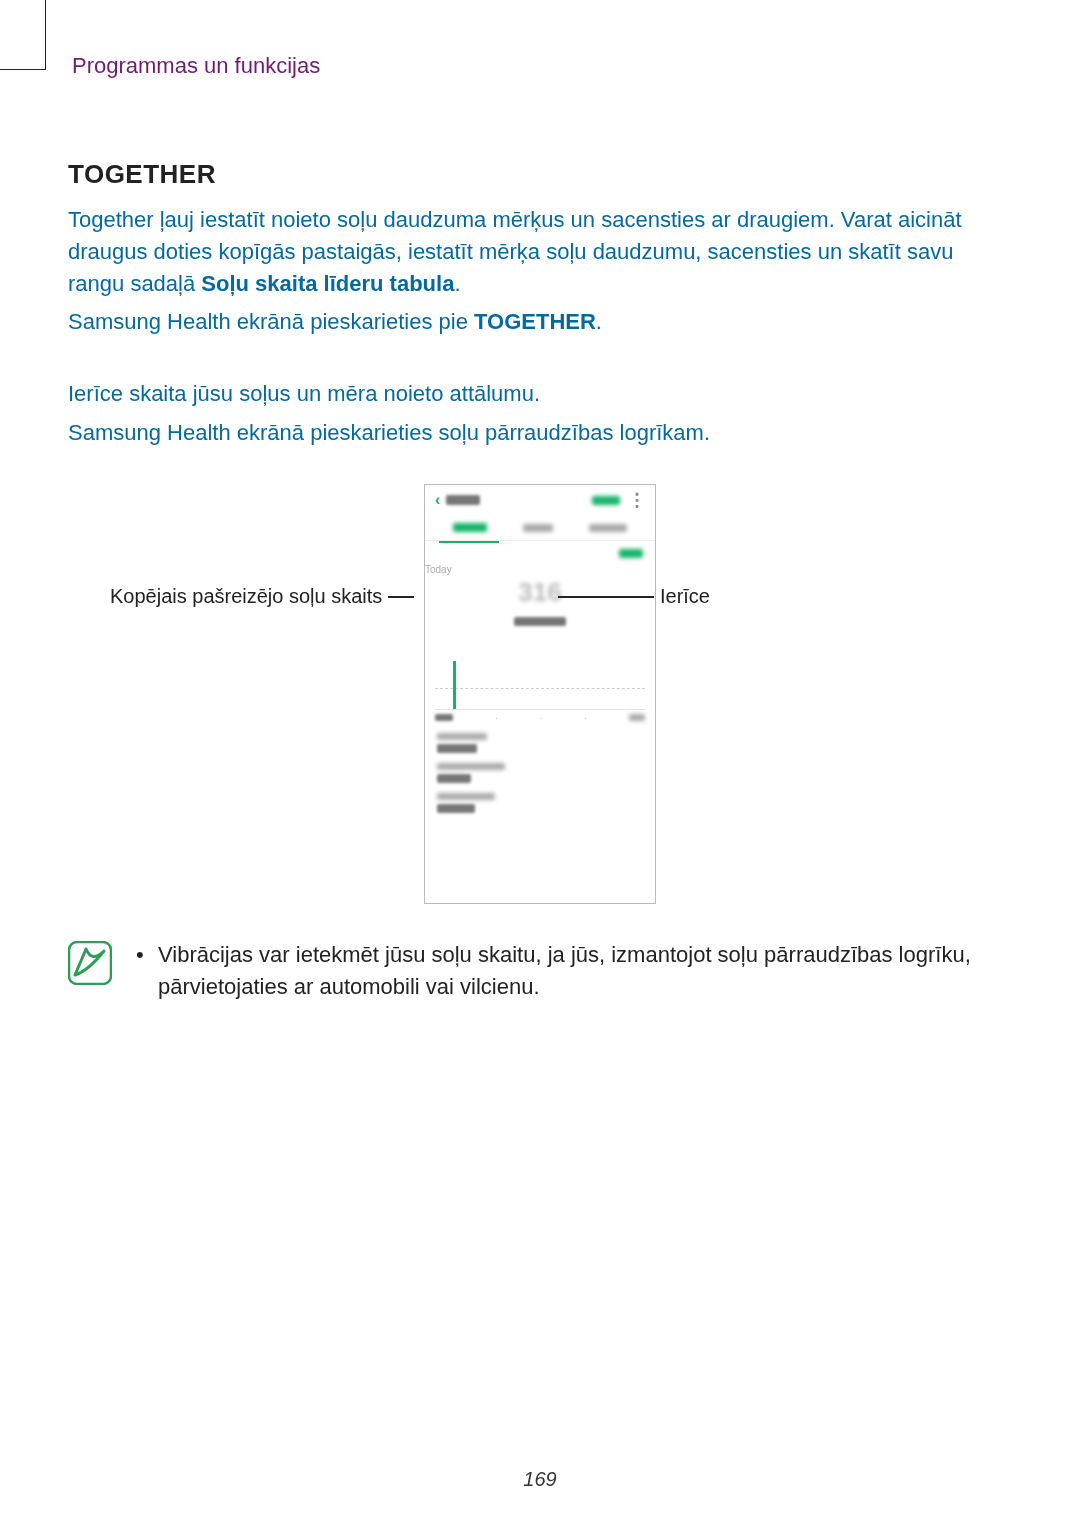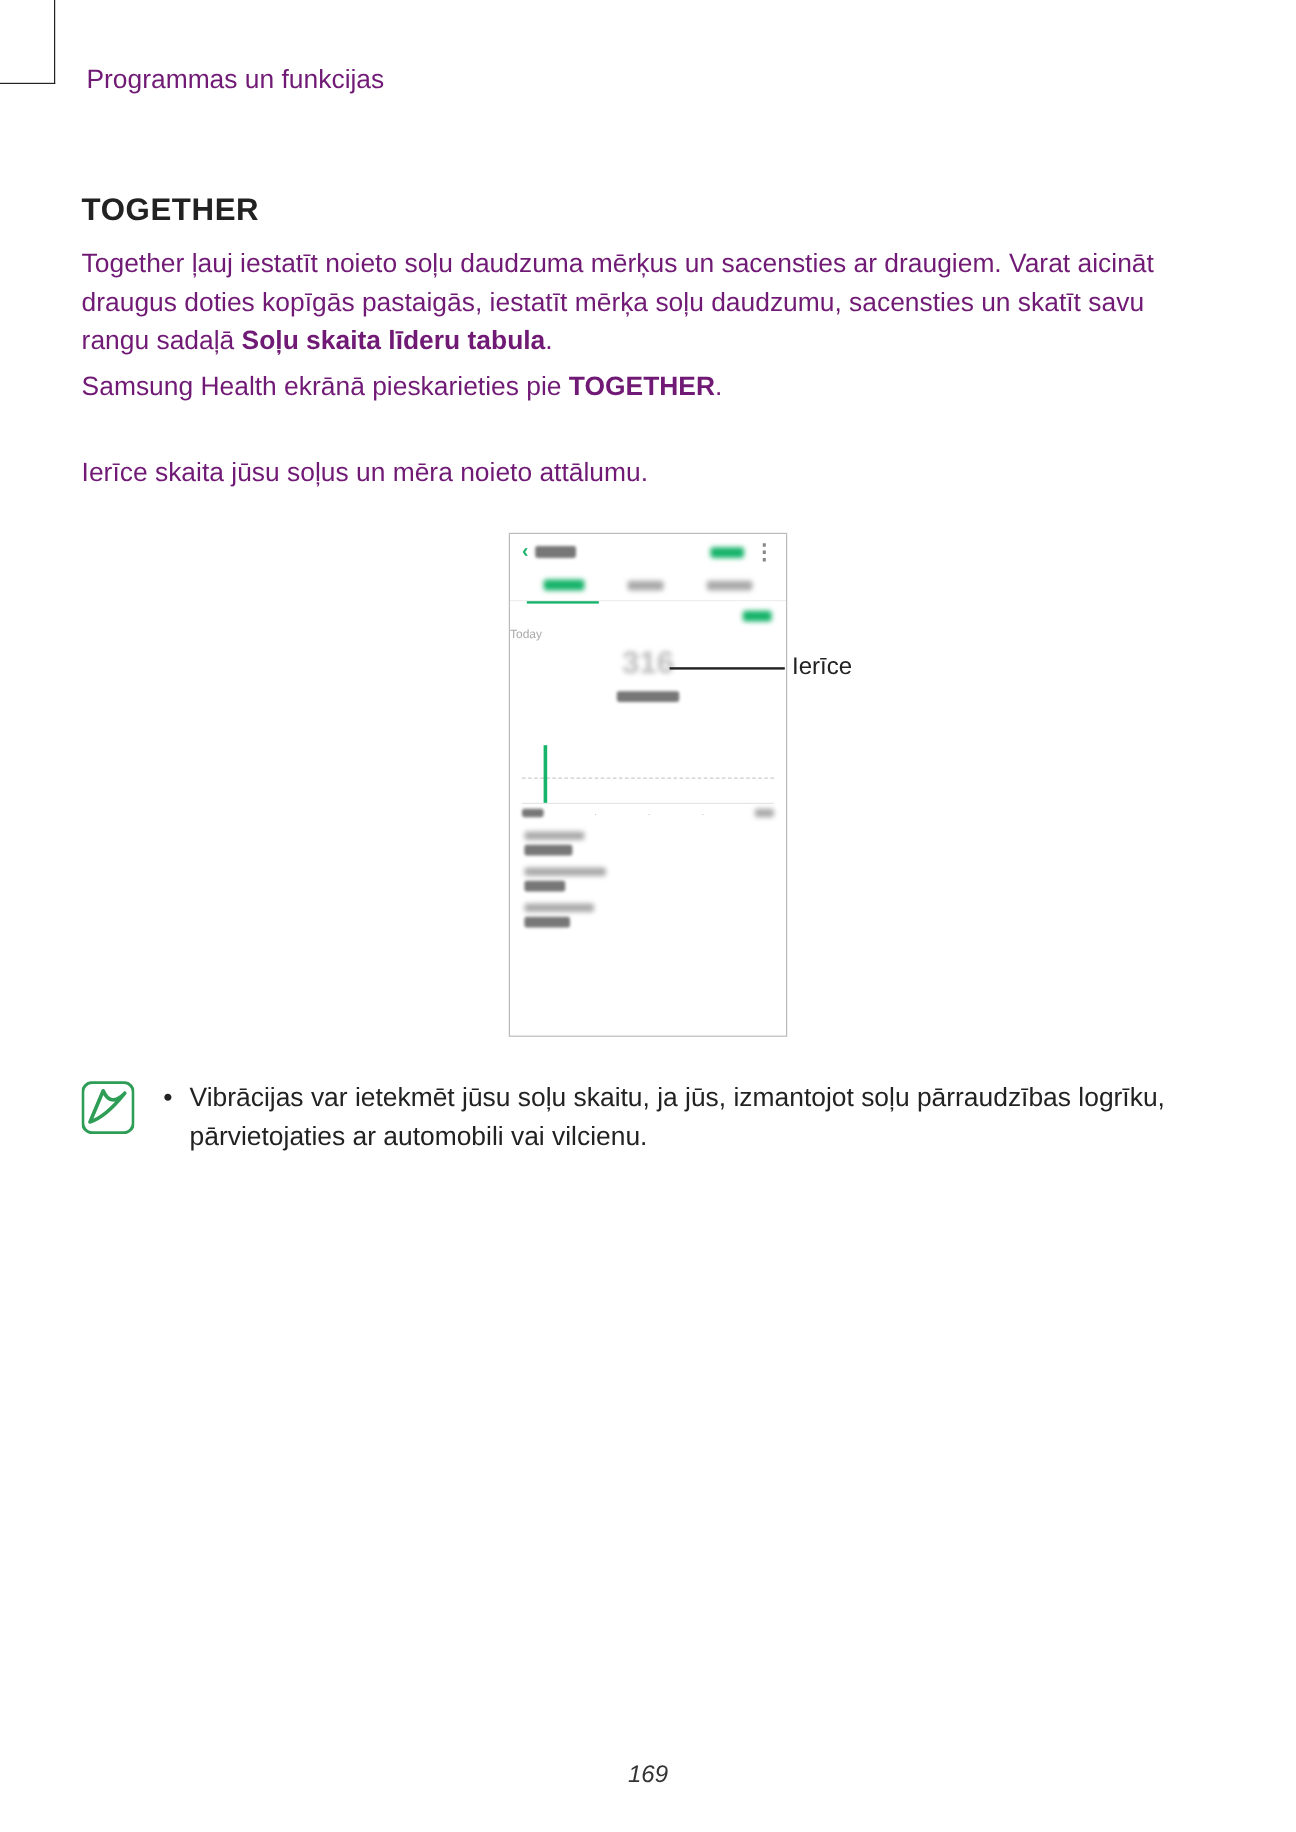--- a/index.html
+++ b/index.html
@@ -32,21 +32,21 @@
   }
   h2.section-title {
     font-size: 26px;
     font-weight: bold;
     letter-spacing: 0.5px;
     margin-bottom: 14px;
   }
   p.body {
     font-size: 22px;
     line-height: 1.45;
-    color: #701a75;
+    color: #0369a1;
     margin-bottom: 6px;
   }
   p.body b { font-weight: bold; }
   .block { margin-bottom: 40px; }
   .figure-row {
     display: flex;
     align-items: center;
     justify-content: center;
     margin: 30px 0 30px 0;
     position: relative;
@@ -215,22 +215,27 @@
       <p class="body">
         <span>Together ļauj iestatīt noieto soļu daudzuma mērķus un sacensties ar draugiem. Varat aicināt draugus doties kopīgās pastaigās, iestatīt mērķa soļu daudzumu, sacensties un skatīt savu rangu sadaļā </span><b>Soļu skaita līderu tabula</b><span>.</span>
       </p>
       <p class="body">
         <span>Samsung Health ekrānā pieskarieties pie </span><b>TOGETHER</b><span>.</span>
       </p>
     </div>
 
     <div class="block">
       <p class="body">Ierīce skaita jūsu soļus un mēra noieto attālumu.</p>
+      <p class="body" style="margin-top:8px;">Samsung Health ekrānā pieskarieties soļu pārraudzības logrīkam.</p>
 
       <div class="figure-row">
+        <div class="line-wrap" style="position:absolute; left:42px; top:106px;">
+          <span class="callout-left">Kopējais pašreizējo soļu skaits</span>
+          <div class="callout-line" style="width:26px; margin-left:6px;"></div>
+        </div>
 
         <div class="phone">
           <div class="phone-top">
             <div style="display:flex; align-items:center; gap:6px;">
               <span class="chev">‹</span>
               <span class="blur-darkgrey" style="width:34px; height:10px;"></span>
             </div>
             <div style="display:flex; align-items:center; gap:8px;">
               <span class="blur-green" style="width:28px; height:9px;"></span>
               <span class="dots">⋮</span>

